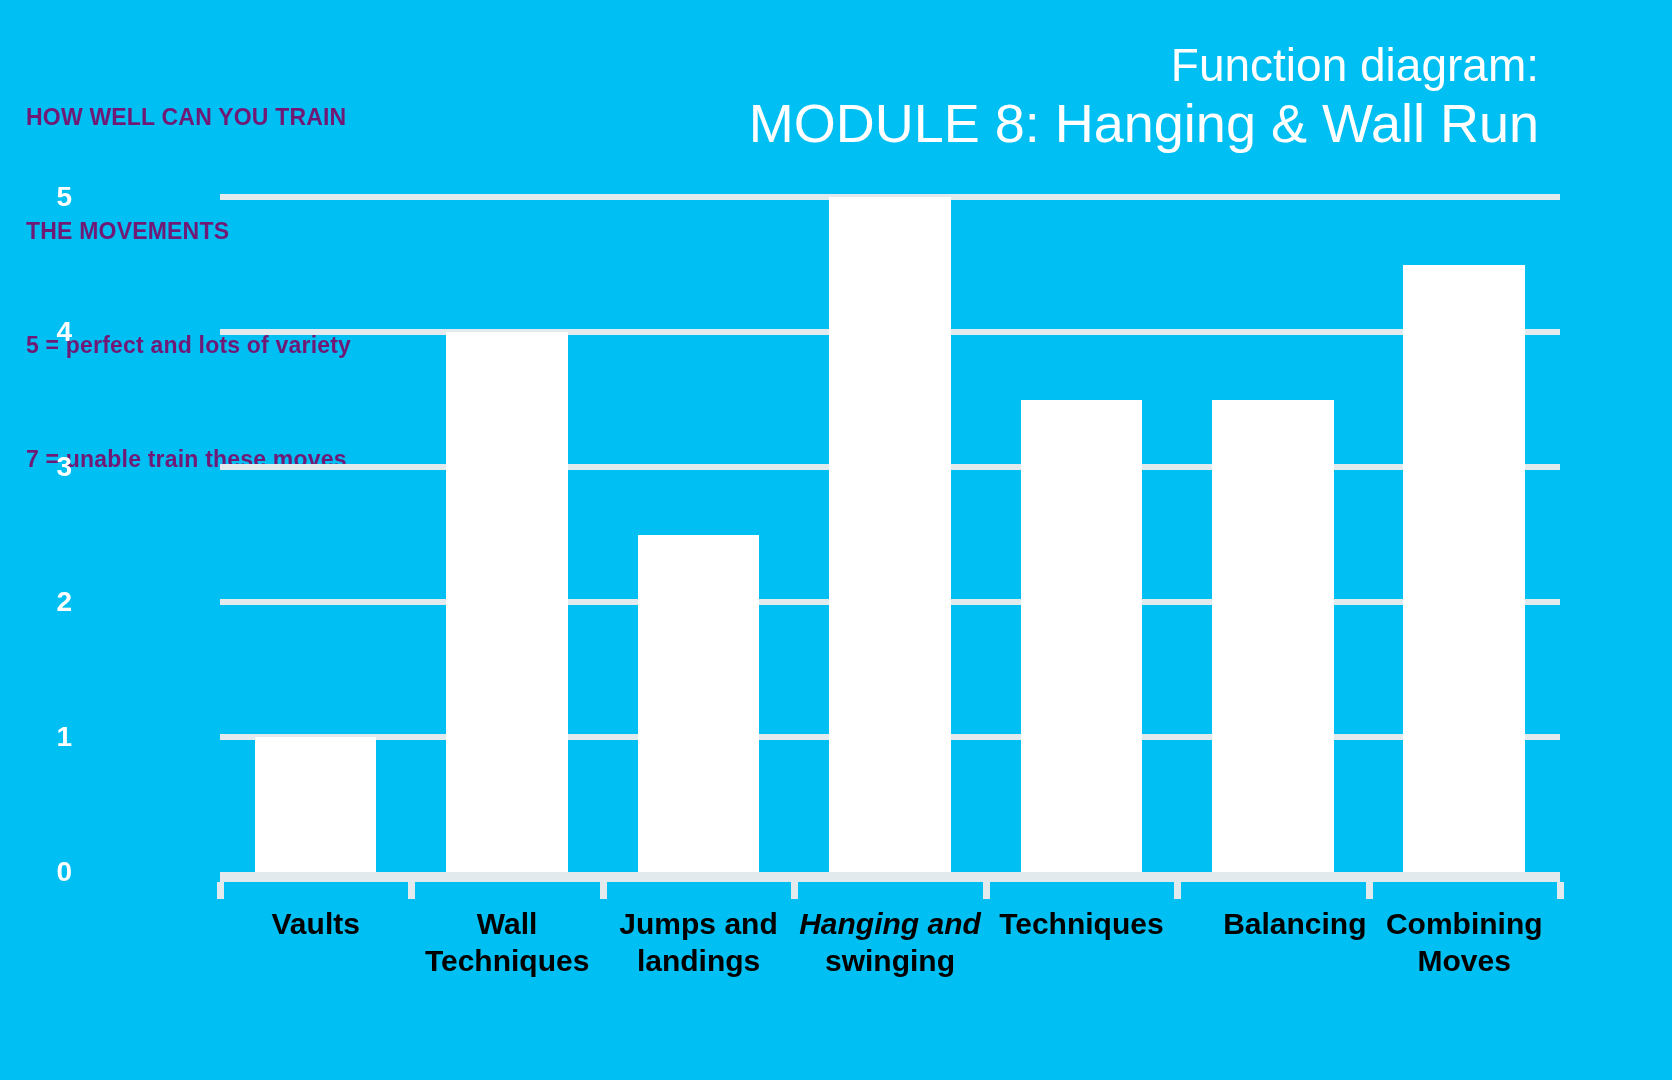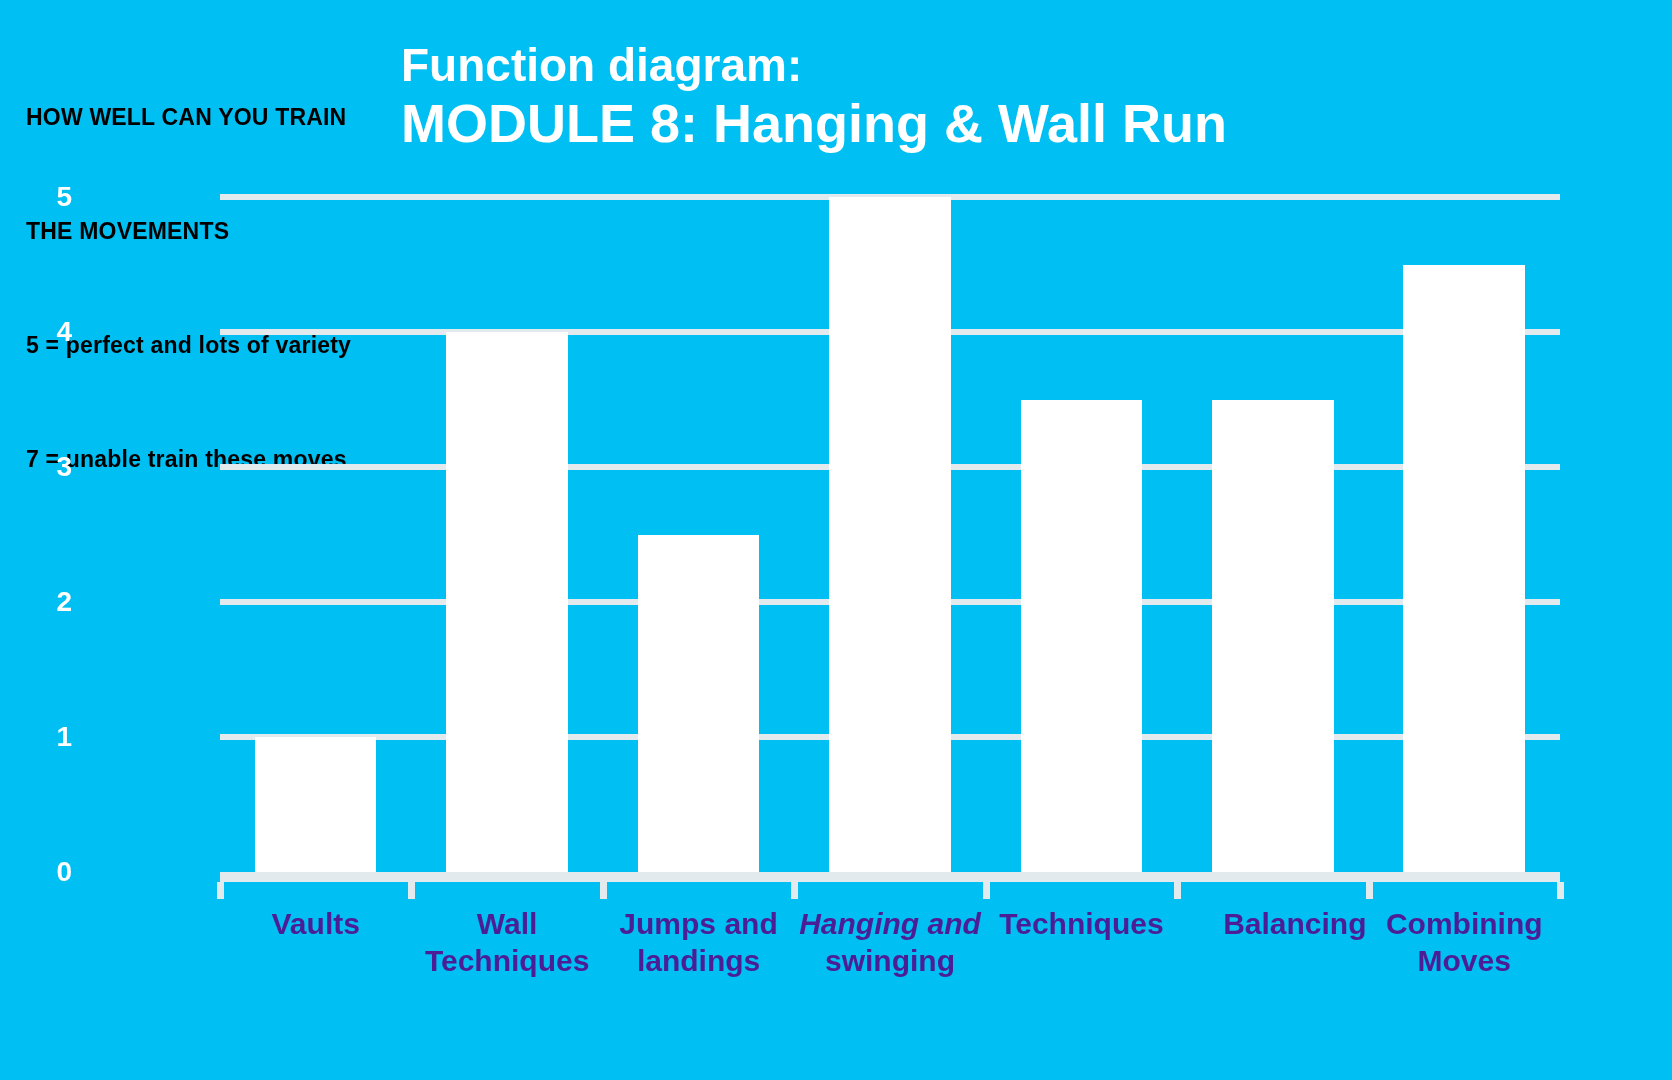--- a/index.html
+++ b/index.html
@@ -16,38 +16,38 @@
     font-family: "Liberation Sans", sans-serif;
     -webkit-font-smoothing: antialiased;
   }
 
   
   #note-block {
     position: absolute;
     left: 26px;
     top: 22px;
     width: 520px;
-    color: #000000;
+    color: #701a75;
     font-weight: bold;
     font-size: 23px;
     line-height: 38px;
     letter-spacing: 0.2px;
     white-space: pre;
   }
   #note-block .note-line { display: block; }
 
   
   #chart-title {
     position: absolute;
-    left: 401px;
+    left: 359px;
     top: 36px;
     width: 1180px;
-    text-align: left;
+    text-align: right;
     color: #ffffff;
-    font-weight: bold;
+    font-weight: normal;
     font-size: 46px;
     line-height: 58px;
   }
   #chart-title .title-line { display: block; }
   #chart-title .title-line.line2 { font-size: 54px; }
 
   
   
   #plot {
     position: absolute;
@@ -116,21 +116,21 @@
   #x-labels {
     position: absolute;
     left: 220px;
     top: 905px;
     width: 1340px;
     display: flex;
   }
   .xlabel {
     flex: 1 1 0;
     text-align: center;
-    color: #4c1d95;
+    color: #000000;
     font-weight: bold;
     font-size: 30px;
     line-height: 37px;
     padding: 0 2px;
   }
 </style>
 </head>
 <body>
 
 <div id="page">

